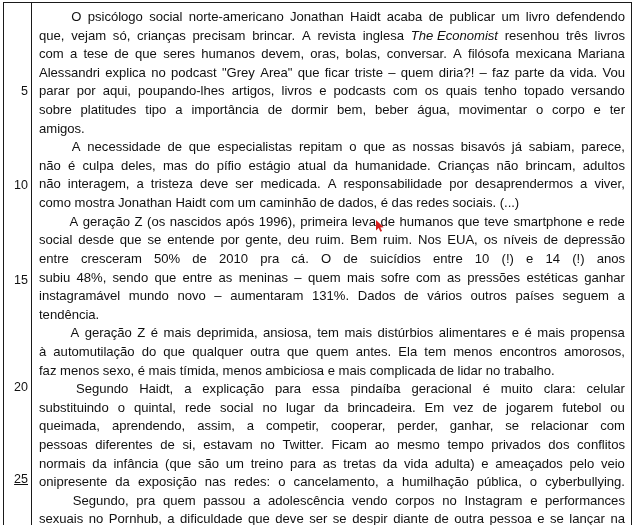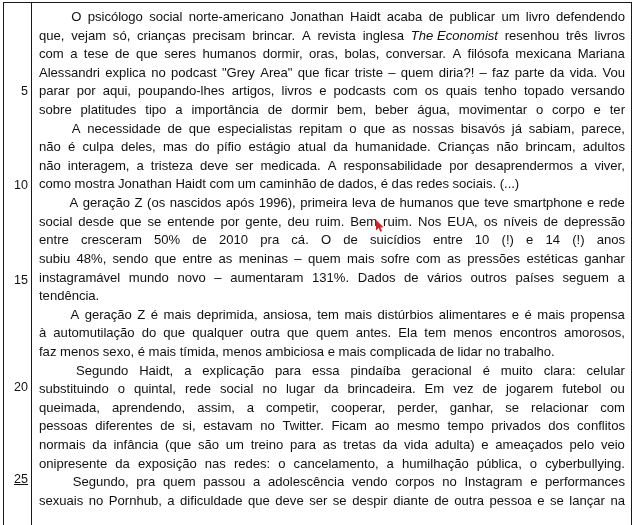--- a/index.html
+++ b/index.html
@@ -140,21 +140,21 @@
           <span class="w">livros</span>
         </div>
         <div class="text-line justify">
           <span class="w">com</span>
           <span class="w">a</span>
           <span class="w">tese</span>
           <span class="w">de</span>
           <span class="w">que</span>
           <span class="w">seres</span>
           <span class="w">humanos</span>
-          <span class="w">dormir,</span>
+          <span class="w">devem,</span>
           <span class="w">oras,</span>
           <span class="w">bolas,</span>
           <span class="w">conversar.</span>
           <span class="w">A</span>
           <span class="w">filósofa</span>
           <span class="w">mexicana</span>
           <span class="w">Mariana</span>
         </div>
         <div class="text-line justify">
           <span class="w">Alessandri</span>
@@ -202,20 +202,21 @@
           <span class="w">dormir</span>
           <span class="w">bem,</span>
           <span class="w">beber</span>
           <span class="w">água,</span>
           <span class="w">movimentar</span>
           <span class="w">o</span>
           <span class="w">corpo</span>
           <span class="w">e</span>
           <span class="w">ter</span>
         </div>
+        <div class="text-line flush"><span>amigos.</span></div>
         <div class="text-line justify">
           <span class="indent"></span>
           <span class="w">A</span>
           <span class="w">necessidade</span>
           <span class="w">de</span>
           <span class="w">que</span>
           <span class="w">especialistas</span>
           <span class="w">repitam</span>
           <span class="w">o</span>
           <span class="w">que</span>

